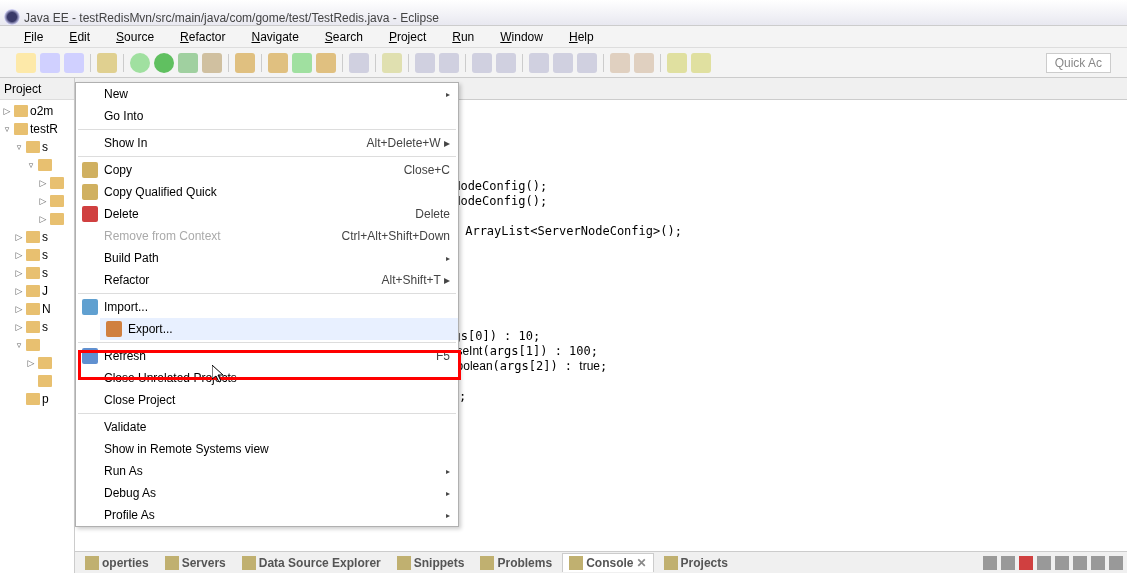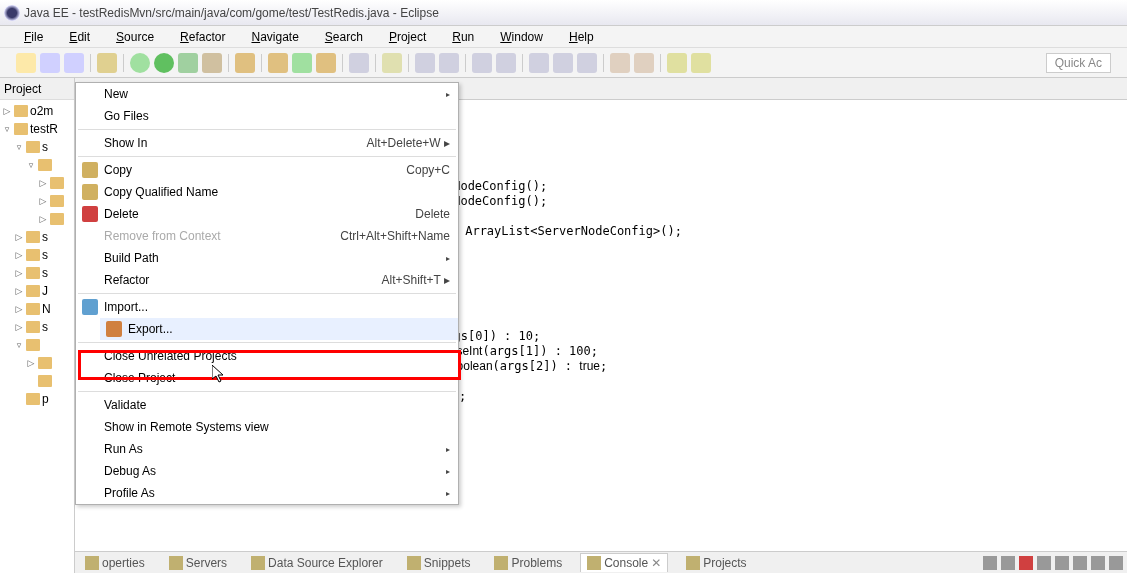--- a/index.html
+++ b/index.html
@@ -1,18 +1,18 @@
 <!DOCTYPE html>
 <html><head>
 <meta charset="utf-8">
 <style>
 * { margin: 0; padding: 0; box-sizing: border-box; font-family: "Segoe UI", Tahoma, sans-serif; font-size: 12px; }
 body { background: #fff; width: 1127px; height: 573px; overflow: hidden; position: relative; }
 
-.titlebar { height: 26px; background: linear-gradient(#fff, #e8e8f0); display: flex; align-items: center; padding: 0 4px; border-bottom: 1px solid #ccc; }
+.titlebar { height: 26px; background: linear-gradient(#fff, #e8e8f0); display: flex; align-items: flex-end; padding: 0 4px; border-bottom: 1px solid #ccc; }
 .titlebar .app-icon { width: 16px; height: 16px; background: radial-gradient(circle, #3a3a6a 40%, #e0e0ff 70%); border-radius: 50%; margin-right: 4px; }
 .titlebar .title { color: #444; }
 
 .menubar { height: 22px; display: flex; align-items: center; padding: 0 16px; border-bottom: 1px solid #ddd; background: #f4f4f4; gap: 10px; }
 .menubar span { padding: 2px 8px; }
 .menubar span u { text-decoration: underline; }
 
 .toolbar { height: 30px; display: flex; align-items: center; padding: 0 16px; border-bottom: 1px solid #ccc; background: #f4f4f4; gap: 4px; }
 .tb-btn { width: 20px; height: 20px; border-radius: 3px; display: flex; align-items: center; justify-content: center; }
 .tb-sep { width: 1px; height: 18px; background: #ccc; margin: 0 2px; }
@@ -35,21 +35,21 @@
 .context-menu .sep { height: 1px; background: #ddd; margin: 2px 2px; }
 .context-menu .mi .mi-icon { position: absolute; left: 6px; width: 16px; height: 16px; }
 .red-box { position: absolute; top: 350px; left: 78px; width: 383px; height: 30px; border: 3px solid #f00; z-index: 101; pointer-events: none; }
 .cursor { position: absolute; top: 365px; left: 212px; z-index: 102; font-size: 14px; pointer-events: none; }
 
 .editor { flex: 1; display: flex; flex-direction: column; }
 .editor-tabs { height: 22px; background: #f0f0f0; border-bottom: 1px solid #ccc; }
 .code { flex: 1; padding: 4px 8px; font-family: Consolas, monospace; font-size: 12px; white-space: pre; line-height: 15px; color: #000; background: #fff; overflow: hidden; }
 .hl { background: #d0d0d0; }
 
-.bottom-tabs { height: 22px; display: flex; align-items: center; border-top: 1px solid #ccc; background: #f0f0f0; padding: 0 4px; gap: 12px; }
+.bottom-tabs { height: 22px; display: flex; align-items: center; border-top: 1px solid #ccc; background: #f0f0f0; padding: 0 4px; gap: 4px; font-weight: bold; }
 .bt { padding: 2px 6px; display: flex; align-items: center; gap: 3px; color: #555; }
 .bt.active { background: #fff; border-top: 1px solid #ccc; border-left: 1px solid #ccc; border-right: 1px solid #ccc; }
 .bt-icons { margin-left: auto; display: flex; gap: 4px; }
 .bt-icon { width: 14px; height: 14px; }
 
 .console { height: 30px; border-top: 1px solid #ccc; padding: 4px 6px; background: #fff; }
 .console-line { color: #666; font-size: 11px; }
 </style>
 </head>
 <body>
@@ -271,64 +271,69 @@
       </div>
   </div>
 </div>
 
 <div class="context-menu" id="ctxmenu">
     <div class="mi">
       <span>New</span>
       <span class="arrow">▸</span>
     </div>
     <div class="mi">
-      <span>Go Files</span>
+      <span>Go Into</span>
     </div>
     <div class="sep"></div>
     <div class="mi">
       <span>Show In</span>
       <span class="shortcut">Alt+Delete+W ▸</span>
     </div>
     <div class="sep"></div>
     <div class="mi">
       <span class="mi-icon" style="background:#d0b060;border-radius:2px"></span>
       <span>Copy</span>
-      <span class="shortcut">Copy+C</span>
+      <span class="shortcut">Close+C</span>
     </div>
     <div class="mi">
       <span class="mi-icon" style="background:#d0b060;border-radius:2px"></span>
-      <span>Copy Qualified Name</span>
+      <span>Copy Qualified Quick</span>
     </div>
     <div class="mi">
       <span class="mi-icon" style="background:#d04040;border-radius:2px"></span>
       <span>Delete</span>
       <span class="shortcut">Delete</span>
     </div>
     <div class="mi" style="color: rgb(170, 170, 170);">
       <span>Remove from Context</span>
-      <span class="shortcut">Ctrl+Alt+Shift+Name</span>
+      <span class="shortcut">Ctrl+Alt+Shift+Down</span>
     </div>
     <div class="mi">
       <span>Build Path</span>
       <span class="arrow">▸</span>
     </div>
     <div class="mi">
       <span>Refactor</span>
       <span class="shortcut">Alt+Shift+T ▸</span>
     </div>
     <div class="sep"></div>
     <div class="mi">
       <span class="mi-icon" style="background:#60a0d0;border-radius:2px"></span>
       <span>Import...</span>
     </div>
     <div class="mi hover">
       <span class="mi-icon" style="background:#d08040;border-radius:2px"></span>
       <span>Export...</span>
     </div>
     <div class="sep"></div>
+    <div class="mi">
+      <span class="mi-icon" style="background:#6090d0;border-radius:2px"></span>
+      <span>Refresh</span>
+      <span class="shortcut">F5</span>
+    </div>
     <div class="mi">
       <span>Close Unrelated Projects</span>
     </div>
     <div class="mi">
       <span>Close Project</span>
     </div>
     <div class="sep"></div>
     <div class="mi">
       <span>Validate</span>
     </div>

